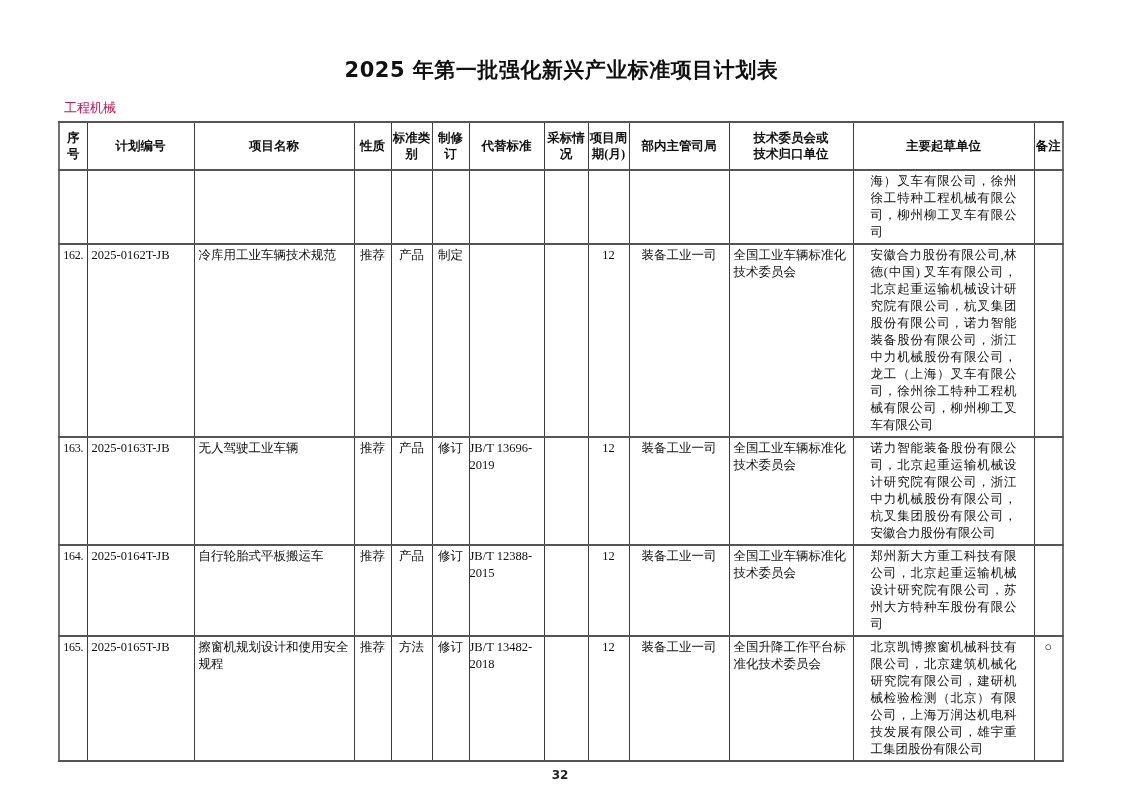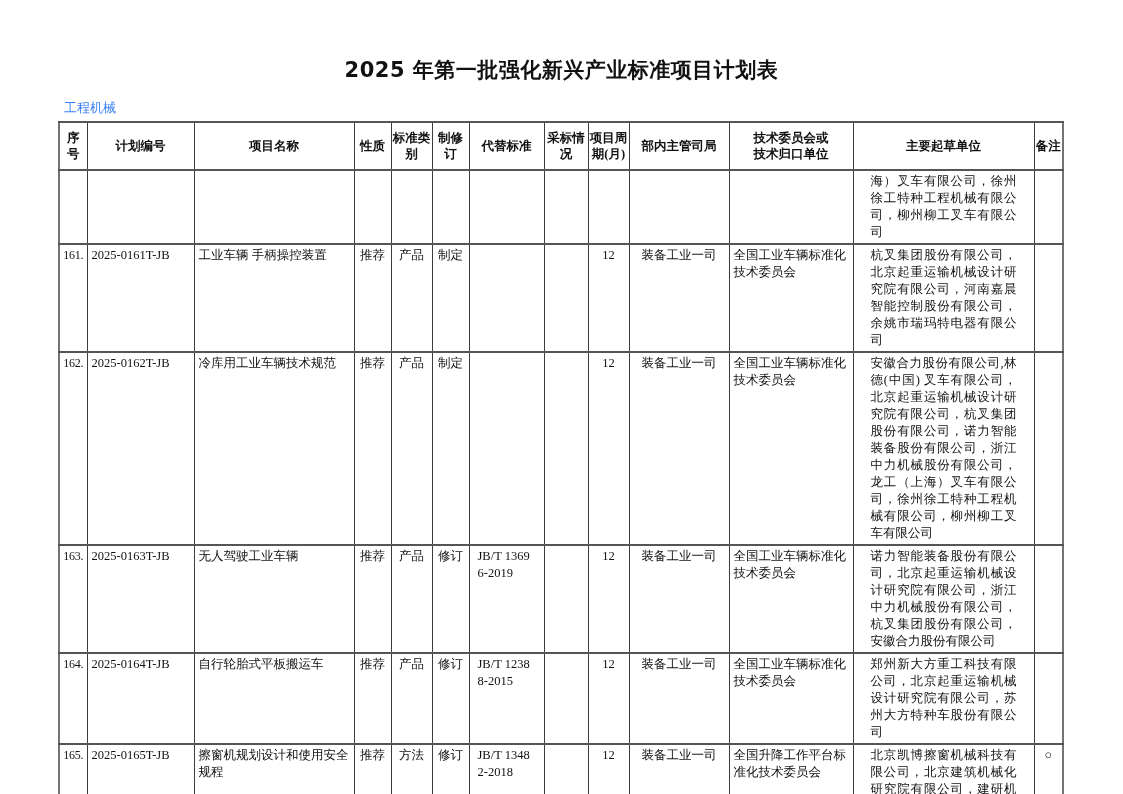--- a/index.html
+++ b/index.html
@@ -10,21 +10,21 @@
   }
   .doc{width:1123px;height:794px;position:relative;border-radius:28px;}
   .title{
     margin:0;padding-top:56px;text-align:center;
     font-family:"DejaVu Sans","Liberation Sans",sans-serif;
     font-size:21px;font-weight:bold;line-height:28px;color:#111;
     letter-spacing:0.5px;
   }
   .section-label{
     margin:16px 0 5px 64px;
-    font-size:13px;line-height:16px;color:#3b82f6;
+    font-size:13px;line-height:16px;color:#be185d;
   }
   table.plan{
     margin-left:58px;width:1004px;
     border-collapse:collapse;table-layout:fixed;
     border:2px solid #737373;
   }
   .plan th,.plan td{
     border-left:1px solid #3d3d3d;border-right:1px solid #3d3d3d;
     border-top:2px solid #555555;border-bottom:2px solid #555555;
     overflow:hidden;box-sizing:border-box;
@@ -36,21 +36,21 @@
   }
   .plan td{
     vertical-align:top;font-size:12.5px;line-height:17px;
     padding:2px 4px;color:#111;
   }
   .pre{white-space:pre-line;}
   td.c{text-align:center;}
   td.l{text-align:left;}
   td.j{text-align:justify;text-justify:inter-character;padding:2px 17px;}
   td.seq{font-size:12px;letter-spacing:-0.3px;padding:2px 1px;text-align:center;}
-  td.brk{word-break:break-all;padding:2px 8px 2px 8px;}
+  td.brk{word-break:break-all;padding:2px 8px 2px 0;}
   .page-num{
     width:1004px;margin-left:58px;margin-top:6px;text-align:center;
     font-family:"DejaVu Sans","Liberation Sans",sans-serif;
     font-size:12px;font-weight:bold;color:#222;
   }
 </style>
 </head>
 <body>
 
 <div class="doc">
@@ -100,35 +100,20 @@
         <td class="l"></td>
         <td class="c"></td>
         <td class="c"></td>
         <td class="c"></td>
         <td class="l brk"></td>
         <td class="c"></td>
         <td class="c"></td>
         <td class="c"></td>
         <td class="l"></td>
         <td class="j">海）叉车有限公司，徐州徐工特种工程机械有限公司，柳州柳工叉车有限公司</td>
-        <td class="c"></td>
-      </tr>
-      <tr style="height:88px">
-        <td class="seq">161.</td>
-        <td class="l">2025-0161T-JB</td>
-        <td class="l">工业车辆 手柄操控装置</td>
-        <td class="c">推荐</td>
-        <td class="c">产品</td>
-        <td class="c">制定</td>
-        <td class="l brk"></td>
-        <td class="c"></td>
-        <td class="c">12</td>
-        <td class="c">装备工业一司</td>
-        <td class="l">全国工业车辆标准化技术委员会</td>
-        <td class="j">杭叉集团股份有限公司，北京起重运输机械设计研究院有限公司，河南嘉晨智能控制股份有限公司，余姚市瑞玛特电器有限公司</td>
         <td class="c"></td>
       </tr>
       <tr style="height:155px">
         <td class="seq">162.</td>
         <td class="l">2025-0162T-JB</td>
         <td class="l">冷库用工业车辆技术规范</td>
         <td class="c">推荐</td>
         <td class="c">产品</td>
         <td class="c">制定</td>
         <td class="l brk"></td>

